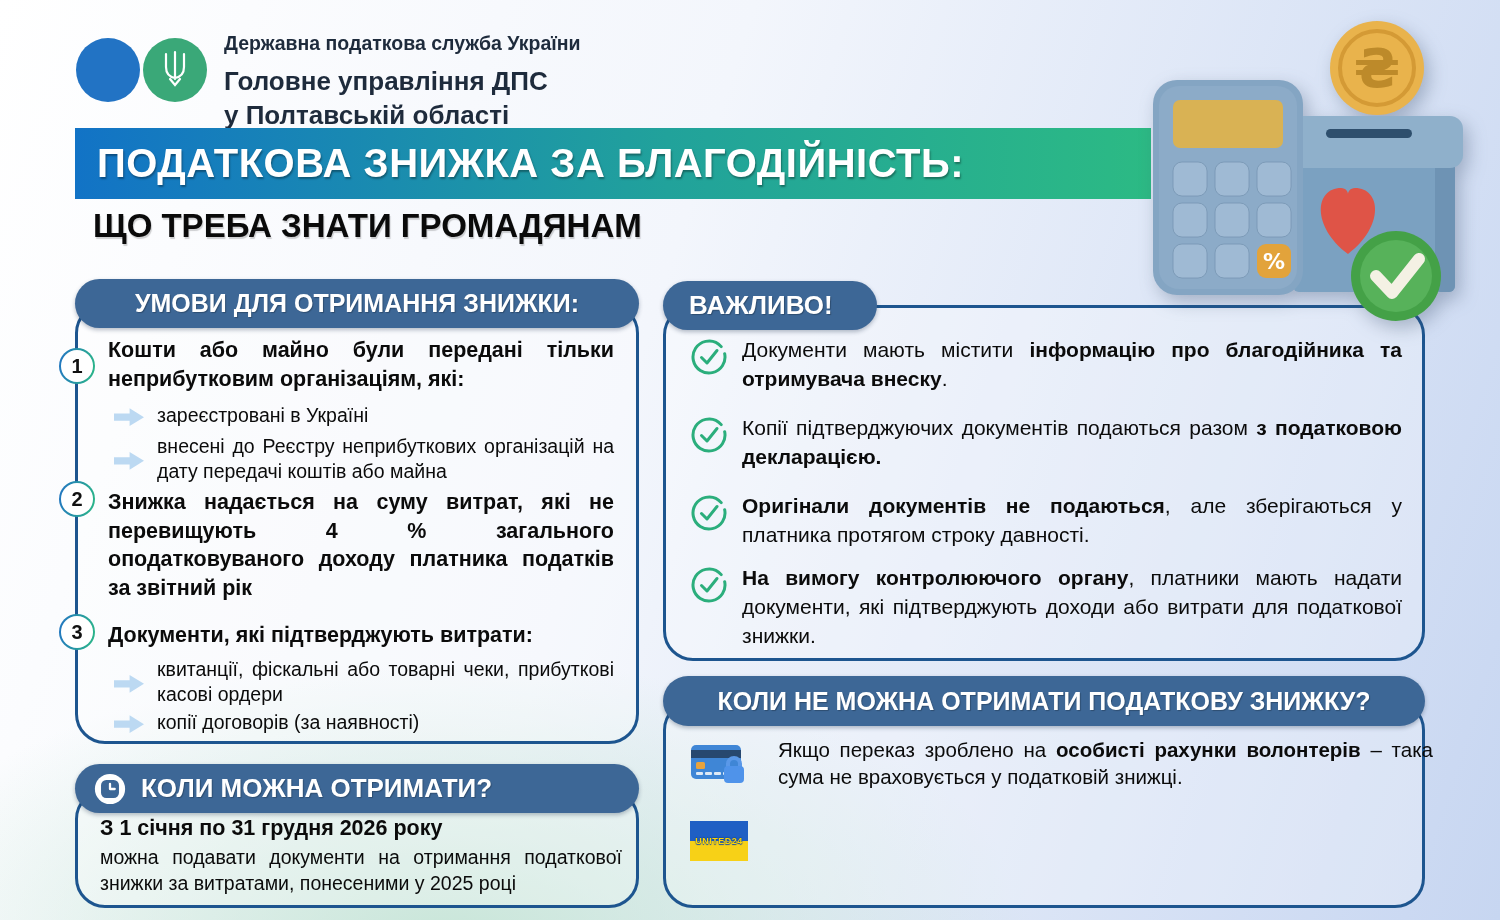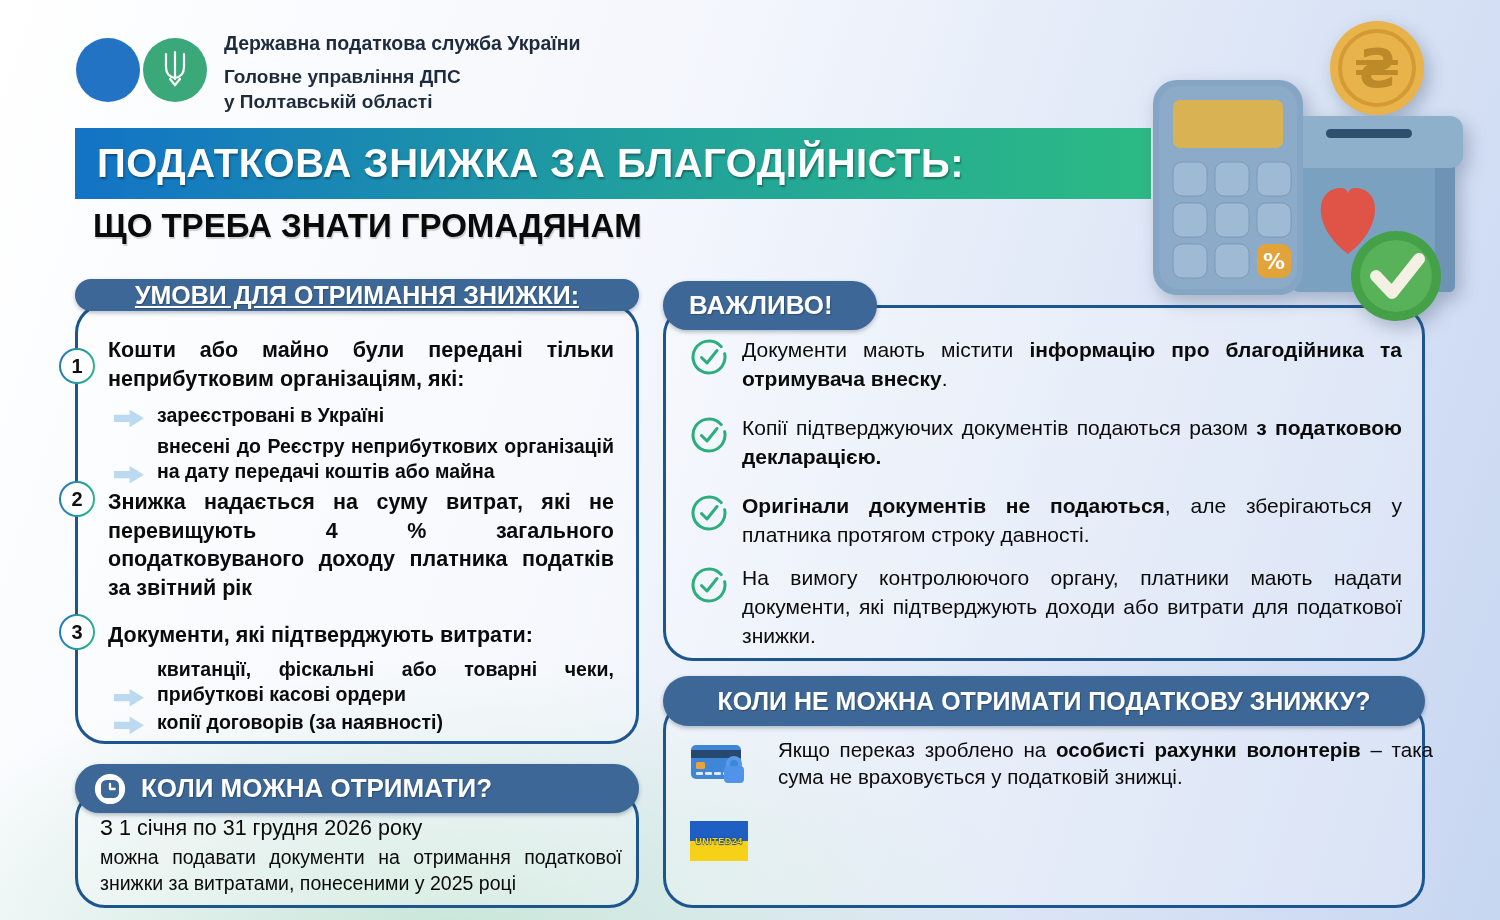--- a/index.html
+++ b/index.html
@@ -10,21 +10,21 @@
     background:
       radial-gradient(900px 430px at 30% 102%, rgba(196,228,213,0.9), rgba(196,228,213,0) 65%),
       linear-gradient(108deg, #ffffff 0%, #f3f6fc 42%, #c7d6f1 100%);
   }
   
   .logo-circle { position:absolute; width:64px; height:64px; border-radius:50%; top:38px; }
   .logo-blue  { left:76px;  background:#2273c4; }
   .logo-green { left:143px; background:#3aa878; display:flex; align-items:center; justify-content:center; }
   .org { position:absolute; left:224px; top:31px; color:#1e2b3c; font-weight:700; line-height:1.32; }
   .org .l1 { font-size:19.5px; margin-bottom:7px; }
-  .org .l2, .org .l3 { font-size:19px; }
+  .org .l2, .org .l3 { font-size:26px; }
   
   .banner {
     position:absolute; left:75px; top:128px; width:1076px; height:71px;
     background:linear-gradient(90deg,#1273c6 0%, #21a29b 55%, #2cba84 100%);
     display:flex; align-items:center; padding-left:22px;
   }
   .banner span { color:#fff; font-weight:700; font-size:40px; letter-spacing:0.5px;
                  text-shadow:1px 2px 2px rgba(0,0,0,0.35); }
   .subtitle { position:absolute; left:93px; top:207px; font-size:33px; font-weight:700; color:#0a0a0a;
               text-shadow:1px 2px 1px rgba(0,0,0,0.18); }
@@ -35,27 +35,27 @@
            text-shadow:1px 1px 1px rgba(0,0,0,0.25); }
   .pill.center { justify-content:center; }
   
   .num { position:absolute; left:-19px; width:36px; height:36px; border-radius:50%;
          border:2.5px solid transparent;
          background:linear-gradient(#fff,#fff) padding-box, linear-gradient(100deg,#2273c4,#2bb985) border-box;
          display:flex; align-items:center; justify-content:center;
          font-weight:700; font-size:20px; color:#111; z-index:4; }
   .cond-text { position:absolute; left:30px; width:506px; font-weight:700; font-size:21.5px; line-height:1.33; }
   .jt { text-align:justify; text-align-last:left; }
-  .sub { position:absolute; left:36px; width:500px; display:flex; gap:13px; align-items:flex-end;font-weight:bold; }
+  .sub { position:absolute; left:36px; width:500px; display:flex; gap:13px; align-items:center; }
   .sub .txt { font-size:19.5px; line-height:1.3; flex:1; }
   .arr { width:30px; height:20px; flex:none; margin-top:3px; background:#bcd9f2;
          clip-path:polygon(0 32%,52% 32%,52% 6%,100% 50%,52% 94%,52% 68%,0 68%); }
   
   .when-body { position:absolute; left:22px; top:24px; width:522px; }
-  .when-hl { font-size:21.5px; font-weight:400; margin-bottom:4px; }
+  .when-hl { font-size:21.5px; font-weight:700; margin-bottom:4px; }
   .when-tx { font-size:19.5px; line-height:1.32; }
   
   .imp-icon { position:absolute; left:24px; }
   .imp-text { position:absolute; left:76px; width:660px; font-size:21px; line-height:1.38; }
   .nd-text  { position:absolute; left:84px; width:655px; font-size:20.5px; line-height:1.33;margin-left:28px; }
   .u24 { position:absolute; left:24px; width:58px; height:40px;
          background:linear-gradient(#1f5fc4 0 50%, #f7d117 50% 100%);
          display:flex; align-items:center; justify-content:center; }
   .u24 span { font-size:9px; font-weight:700; color:#ffd500; letter-spacing:0.5px;
               text-shadow:0 0 1px #1b4fa0, 0 1px 1px #1b4fa0, 0 -1px 1px #1b4fa0; }
@@ -80,21 +80,21 @@
     <div class="l1">Державна податкова служба України</div>
     <div class="l2">Головне управління ДПС</div>
     <div class="l3">у Полтавській області</div>
   </div>
 
   <div class="banner">
     <span>ПОДАТКОВА ЗНИЖКА ЗА БЛАГОДІЙНІСТЬ:</span>
   </div>
   <div class="subtitle">ЩО ТРЕБА ЗНАТИ ГРОМАДЯНАМ</div>
 
-  <div class="pill center" style="left:75px; top:279px; width:564px; height:32px; font-size:25px;text-decoration:underline;">
+  <div class="pill center" style="left:75px; top:279px; width:564px; height:49px; font-size:25px;">
     <span>УМОВИ ДЛЯ ОТРИМАННЯ ЗНИЖКИ:</span>
   </div>
   <div class="panel" style="left:75px; top:303px; width:564px; height:441px;">
     <div class="num" style="top:42px;">
       <span>1</span>
     </div>
     <div class="cond-text jt" style="top:30px;">Кошти або майно були передані тільки неприбутковим організаціям, які:</div>
     <div class="sub" style="top:97px;">
       <span class="arr"></span>
       <span class="txt jt">зареєстровані в Україні</span>
@@ -167,21 +167,21 @@
       </svg>
     </span>
     <div class="imp-text jt" style="top:184px;"><span style="font-weight: 700;">Оригінали документів не подаються</span><span>, але зберігаються у платника протягом строку давності.</span></div>
 
     <span class="imp-icon" style="top:258px;">
       <svg width="38" height="38" viewBox="0 0 38 38">
         <circle cx="19" cy="19" r="16" fill="none" stroke="#2bae7c" stroke-width="3" transform="rotate(-12 19 19)" stroke-dasharray="92 9" stroke-linecap="round"></circle>
         <path d="M11.5 19.5 L17 25 L27 12.5" fill="none" stroke="#2bae7c" stroke-width="3" stroke-linecap="round" stroke-linejoin="round"></path>
       </svg>
     </span>
-    <div class="imp-text jt" style="top:256px;"><span style="font-weight: 400;">На вимогу контролюючого органу</span><span>, платники мають надати документи, які підтверджують доходи або витрати для податкової знижки.</span></div>
+    <div class="imp-text jt" style="top:256px;"><span style="font-weight: 700;">На вимогу контролюючого органу</span><span>, платники мають надати документи, які підтверджують доходи або витрати для податкової знижки.</span></div>
   </div>
 
   <div class="pill center" style="left:663px; top:676px; width:762px; height:50px; font-size:25px;">
     <span>КОЛИ НЕ МОЖНА ОТРИМАТИ ПОДАТКОВУ ЗНИЖКУ?</span>
   </div>
   <div class="panel" style="left:663px; top:700px; width:762px; height:208px;">
     <span class="imp-icon" style="top:36px;">
       <svg width="58" height="48" viewBox="0 0 58 48">
         <rect x="1" y="6" width="50" height="34" rx="5" fill="#3f86d6"></rect>
         <rect x="1" y="11" width="50" height="8" fill="#27486f"></rect>

